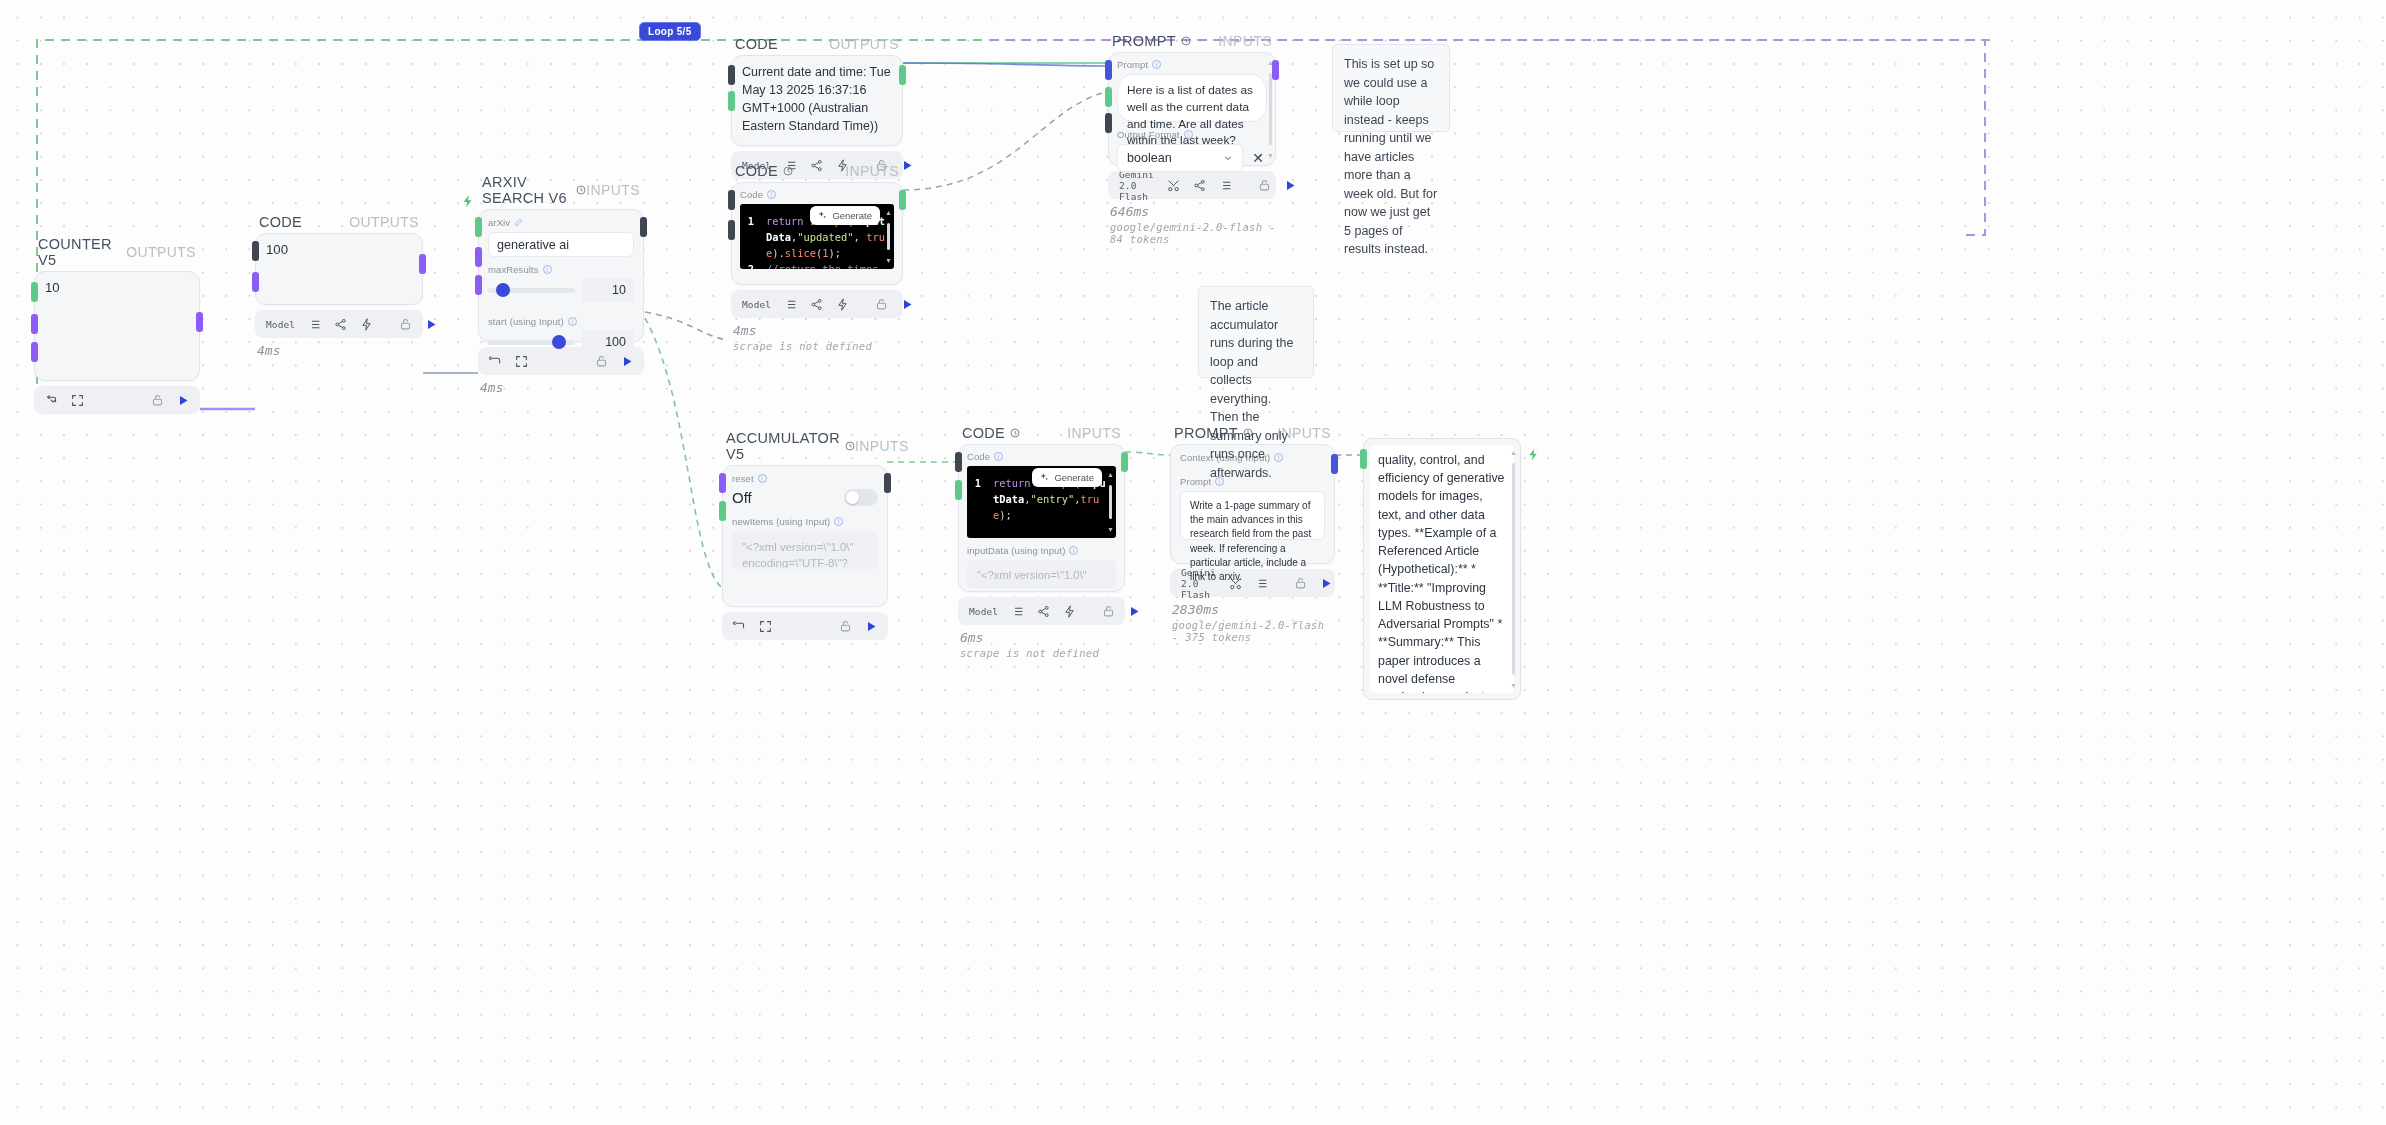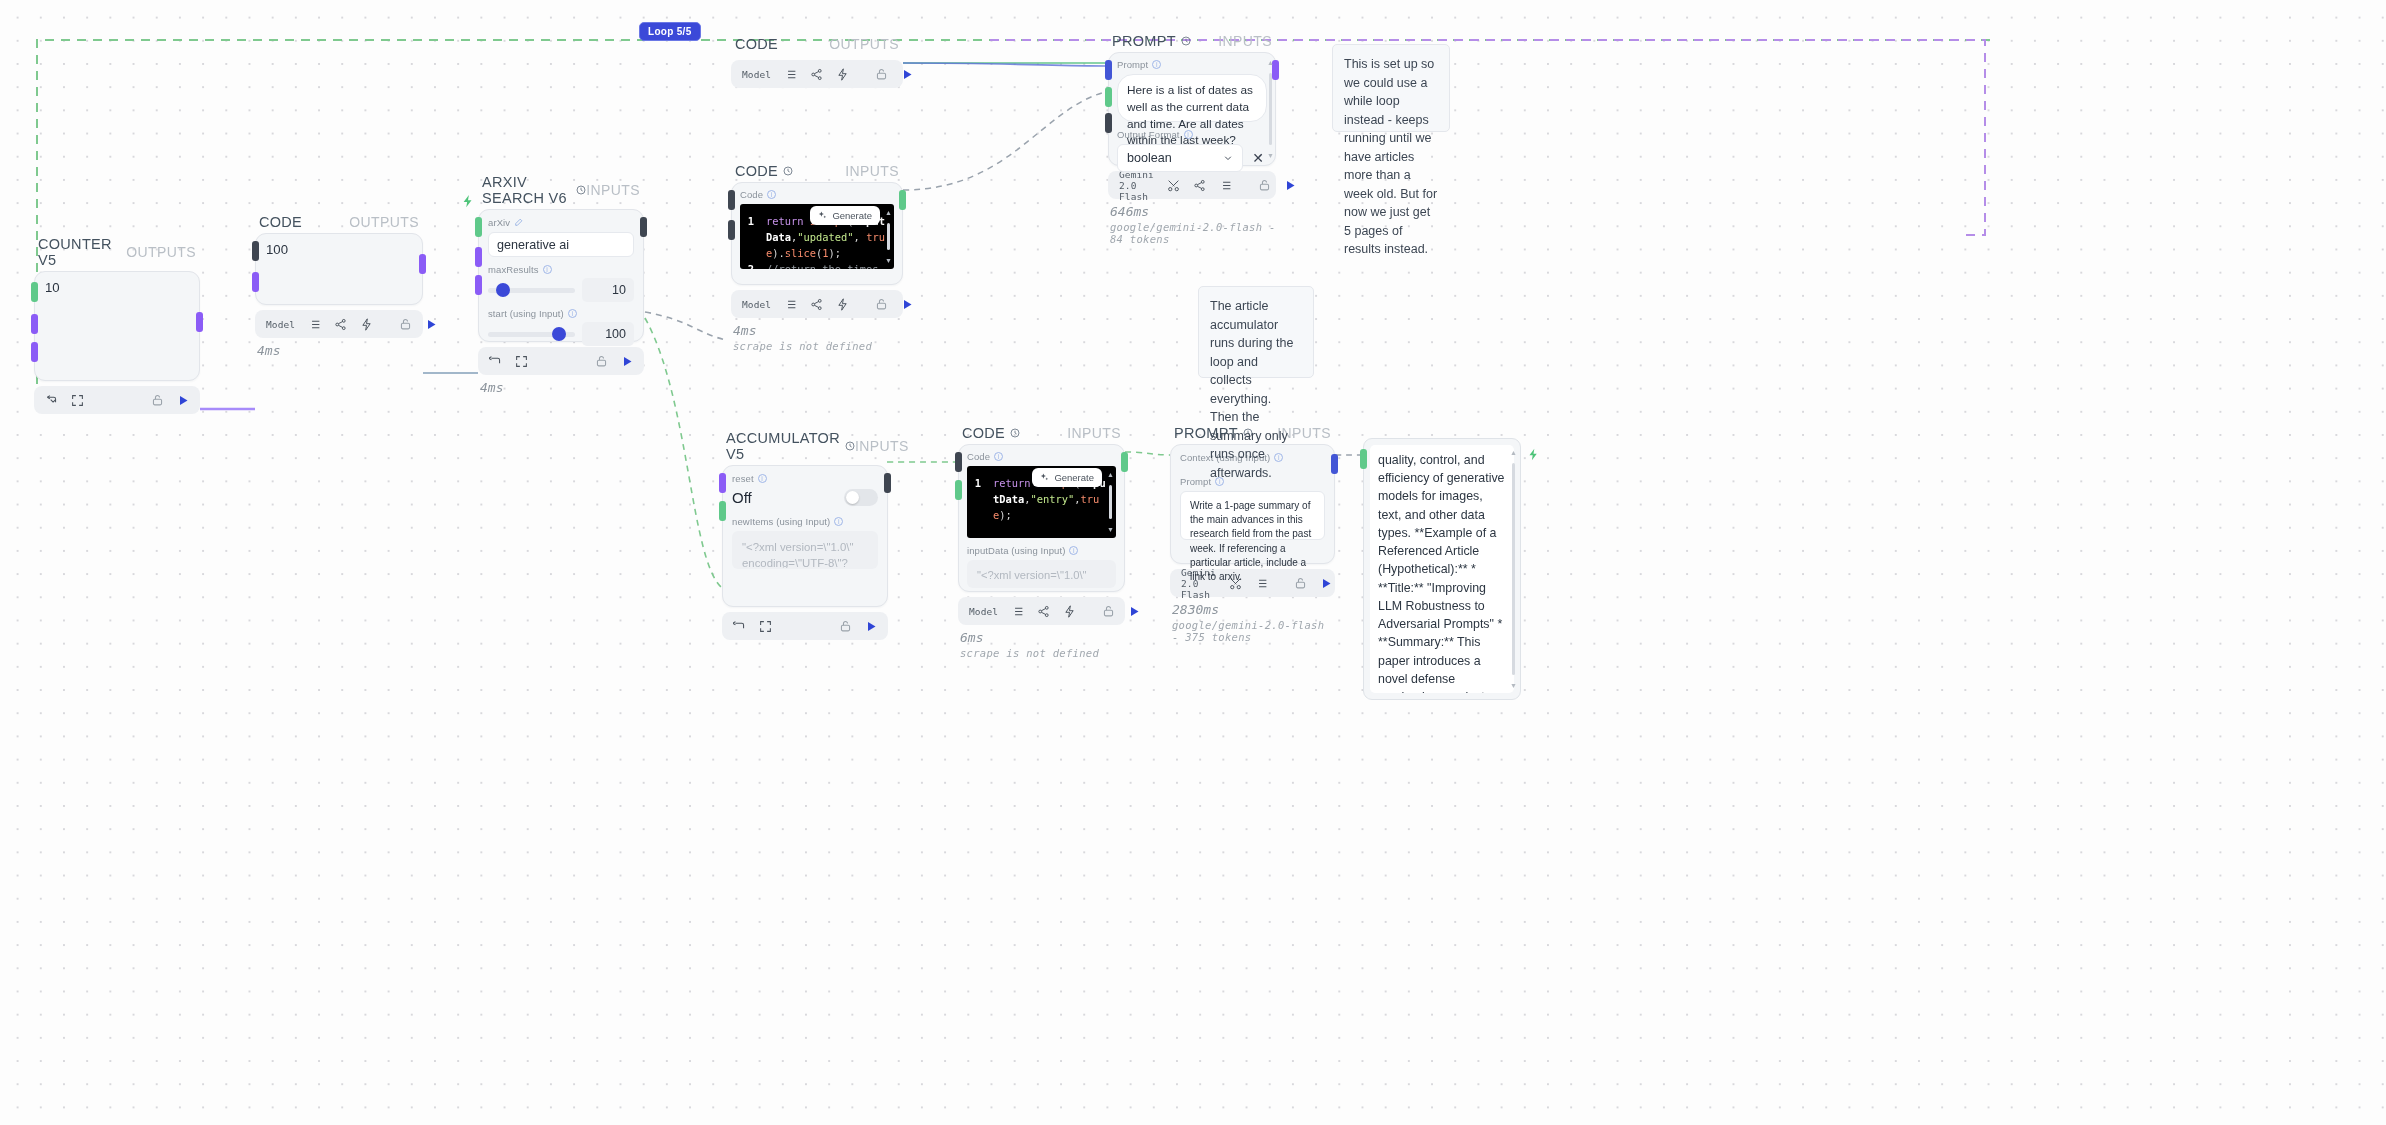--- a/index.html
+++ b/index.html
@@ -301,21 +301,21 @@
         <span class="info-dot">i</span>
       </div>
       <div class="slider-row" style="margin-top:3px;">
         <div class="slider">
           <div class="track"></div>
           <div class="knob" id="knob-max" style="left: 8.03px;"></div>
         </div>
         <div class="num-box">10</div>
       </div>
 
-      <div class="field-label" style="margin-top:6px;">
+      <div class="field-label" style="margin-top:14px;">
         <span>start (using Input)</span>
         <span class="info-dot">i</span>
       </div>
       <div class="slider-row" style="margin-top:3px;">
         <div class="slider">
           <div class="track"></div>
           <div class="knob" id="knob-start" style="left: 64.24px;"></div>
         </div>
         <div class="num-box">100</div>
       </div>
@@ -351,20 +351,26 @@
   <div style="position:absolute; left:461px; top:194px;">
     <svg width="14" height="14" viewBox="0 0 16 16" fill="#4fc47a">
         <path d="M9 1L3 9h4l-1 6 6-8H8z"></path>
       </svg>
   </div>
 
   <div class="node" style="left:731px; top:36px; width:172px;">
     <div class="node-head">
       <span class="title">CODE</span>
       <span class="io">OUTPUTS</span>
+    </div>
+    <div class="node-body" style="height:91px;">
+      <div class="port left p-dark" style="top:9px;"></div>
+      <div class="port left p-green" style="top:35px;"></div>
+      <div class="port right p-green" style="top:9px;"></div>
+      <div style="font-size:12.5px; color:#2b3440; padding:7px 10px; line-height:1.44;">Current date and time: Tue May 13 2025 16:37:16 GMT+1000 (Australian Eastern Standard Time))</div>
     </div>
     <div class="node-footer">
       <span class="model-name">Model</span>
       <span class="icon">
           <svg width="13" height="13" viewBox="0 0 16 16" fill="none" stroke="#4b535d" stroke-width="1.3">
             <path d="M5 4h9M5 8h9M5 12h9M2 4h.01M2 8h.01M2 12h.01"></path>
           </svg>
         </span>
       <span class="icon">
           <svg width="13" height="13" viewBox="0 0 16 16" fill="none" stroke="#4b535d" stroke-width="1.2">

